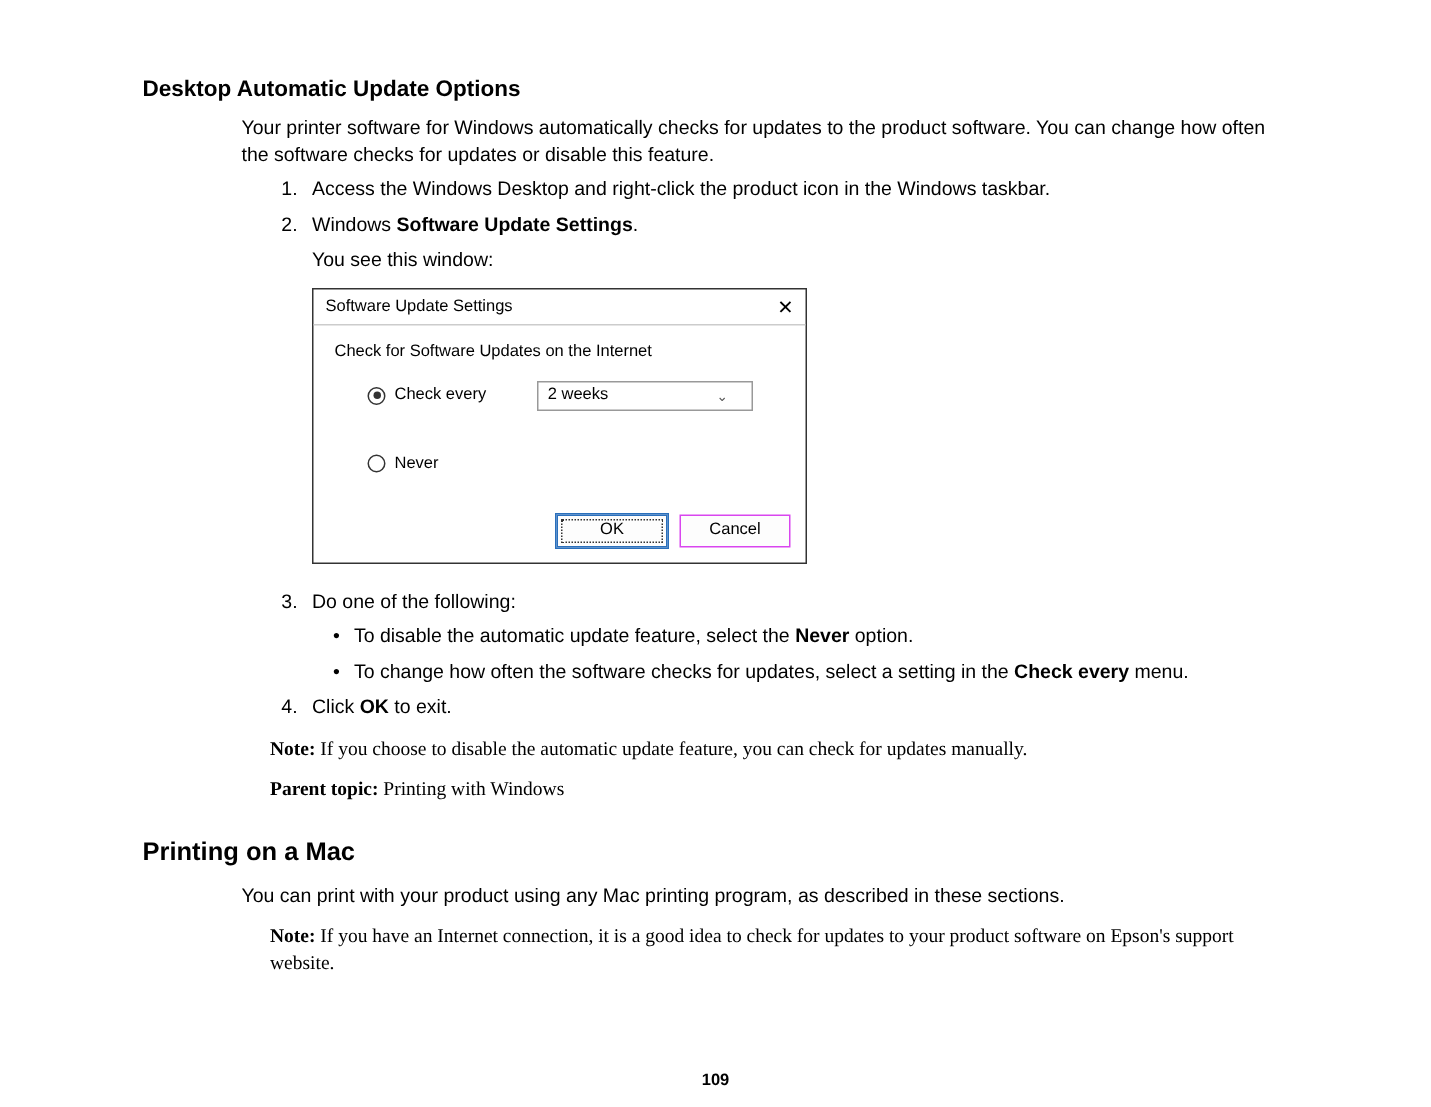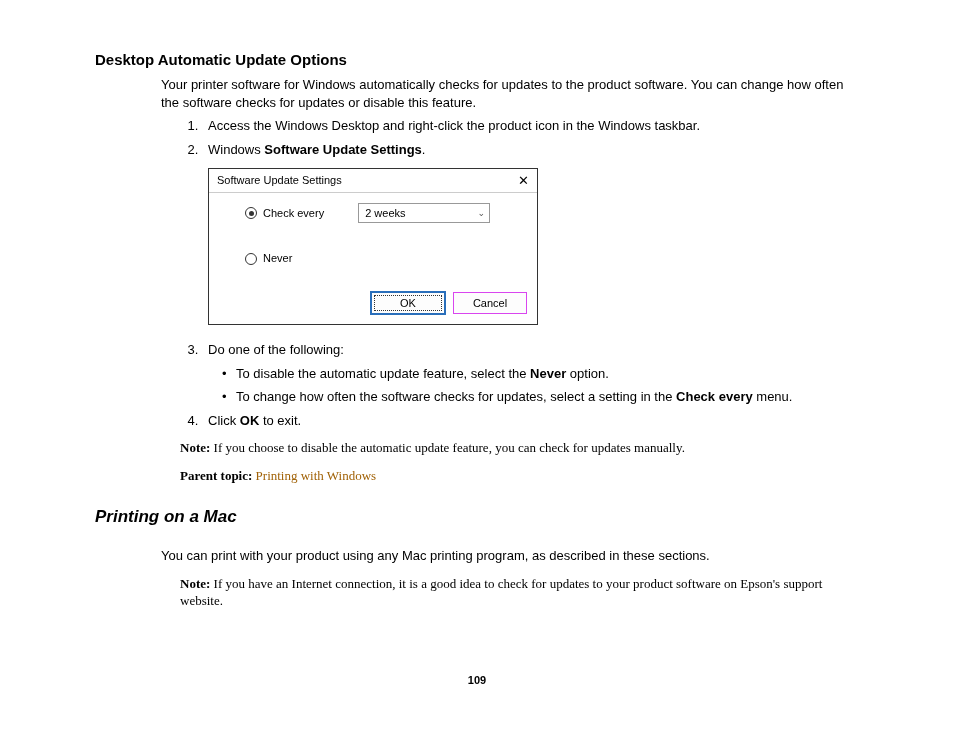--- a/index.html
+++ b/index.html
@@ -14,22 +14,21 @@
   }
   .h-section {
     font-weight: bold;
     font-size: 15px;
     margin-bottom: 6px;
   }
   .h-major {
     font-weight: bold;
     font-size: 17px;
     margin-top: 22px;
-    margin-bottom: 18px;
-    font-style: italic;
+    margin-bottom: 8px;
   }
   .indent1 { margin-left: 66px; }
   ol.steps {
     margin: 6px 0 6px 85px;
     padding-left: 22px;
   }
   ol.steps > li { margin-bottom: 6px; padding-left: 6px; }
   ul.bullets {
     list-style: none;
     margin: 6px 0 6px 14px;
@@ -84,21 +83,21 @@
     background: #333;
     border-radius: 50%;
   }
   .combo {
     border: 1px solid #999;
     display: inline-flex;
     align-items: center;
     justify-content: space-between;
     width: 120px;
     height: 18px;
-    padding: 0 4px 0 6px;
+    padding: 0 16px 0 6px;
     margin-left: 34px;
     font-size: 11px;
   }
   .combo .chev {
     font-size: 9px;
     color: #555;
   }
   .win-buttons {
     display: flex;
     justify-content: flex-end;
@@ -114,21 +113,21 @@
     justify-content: center;
     font-size: 11px;
     background: #fdfdfd;
   }
   .win-btn.default {
     outline: 1px dotted #333;
     outline-offset: -4px;
     border: 1px solid #2a6fbb;
     box-shadow: 0 0 0 1px #2a6fbb;
   }
-  a.link { color: #a16207; text-decoration: none; }
+  a.link { color: #000000; text-decoration: none; }
   .para { margin: 10px 0 10px 85px; font-family: Liberation Serif, serif; }
   .page-num {
     text-align: center;
     font-weight: bold;
     font-size: 11px;
     margin-top: 63px;
   }
   .close-x {
     font-size: 13px;
     line-height: 1;
@@ -137,28 +136,30 @@
 </head>
 <body>
 
 <div class="h-section">Desktop Automatic Update Options</div>
 <div class="indent1">Your printer software for Windows automatically checks for updates to the product software. You can change how often the software checks for updates or disable this feature.</div>
 
 <ol class="steps">
   <li>Access the Windows Desktop and right-click the product icon in the Windows taskbar.</li>
   <li>
     <span>Windows </span><b>Software Update Settings</b><span>.</span>
+    <div style="margin-top:6px">You see this window:</div>
 
     
     <div class="win-window">
       <div class="win-titlebar">
         <span>Software Update Settings</span>
         <span class="close-x">✕</span>
       </div>
       <div class="win-body">
+        <div class="group-label">Check for Software Updates on the Internet</div>
         <div class="radio-row">
           <span class="radio checked"></span>
           <span>Check every</span>
           <span class="combo">
             <span>2 weeks</span>
             <span class="chev">⌄</span>
           </span>
         </div>
         <div class="radio-row" style="margin-bottom:14px">
           <span class="radio"></span>

